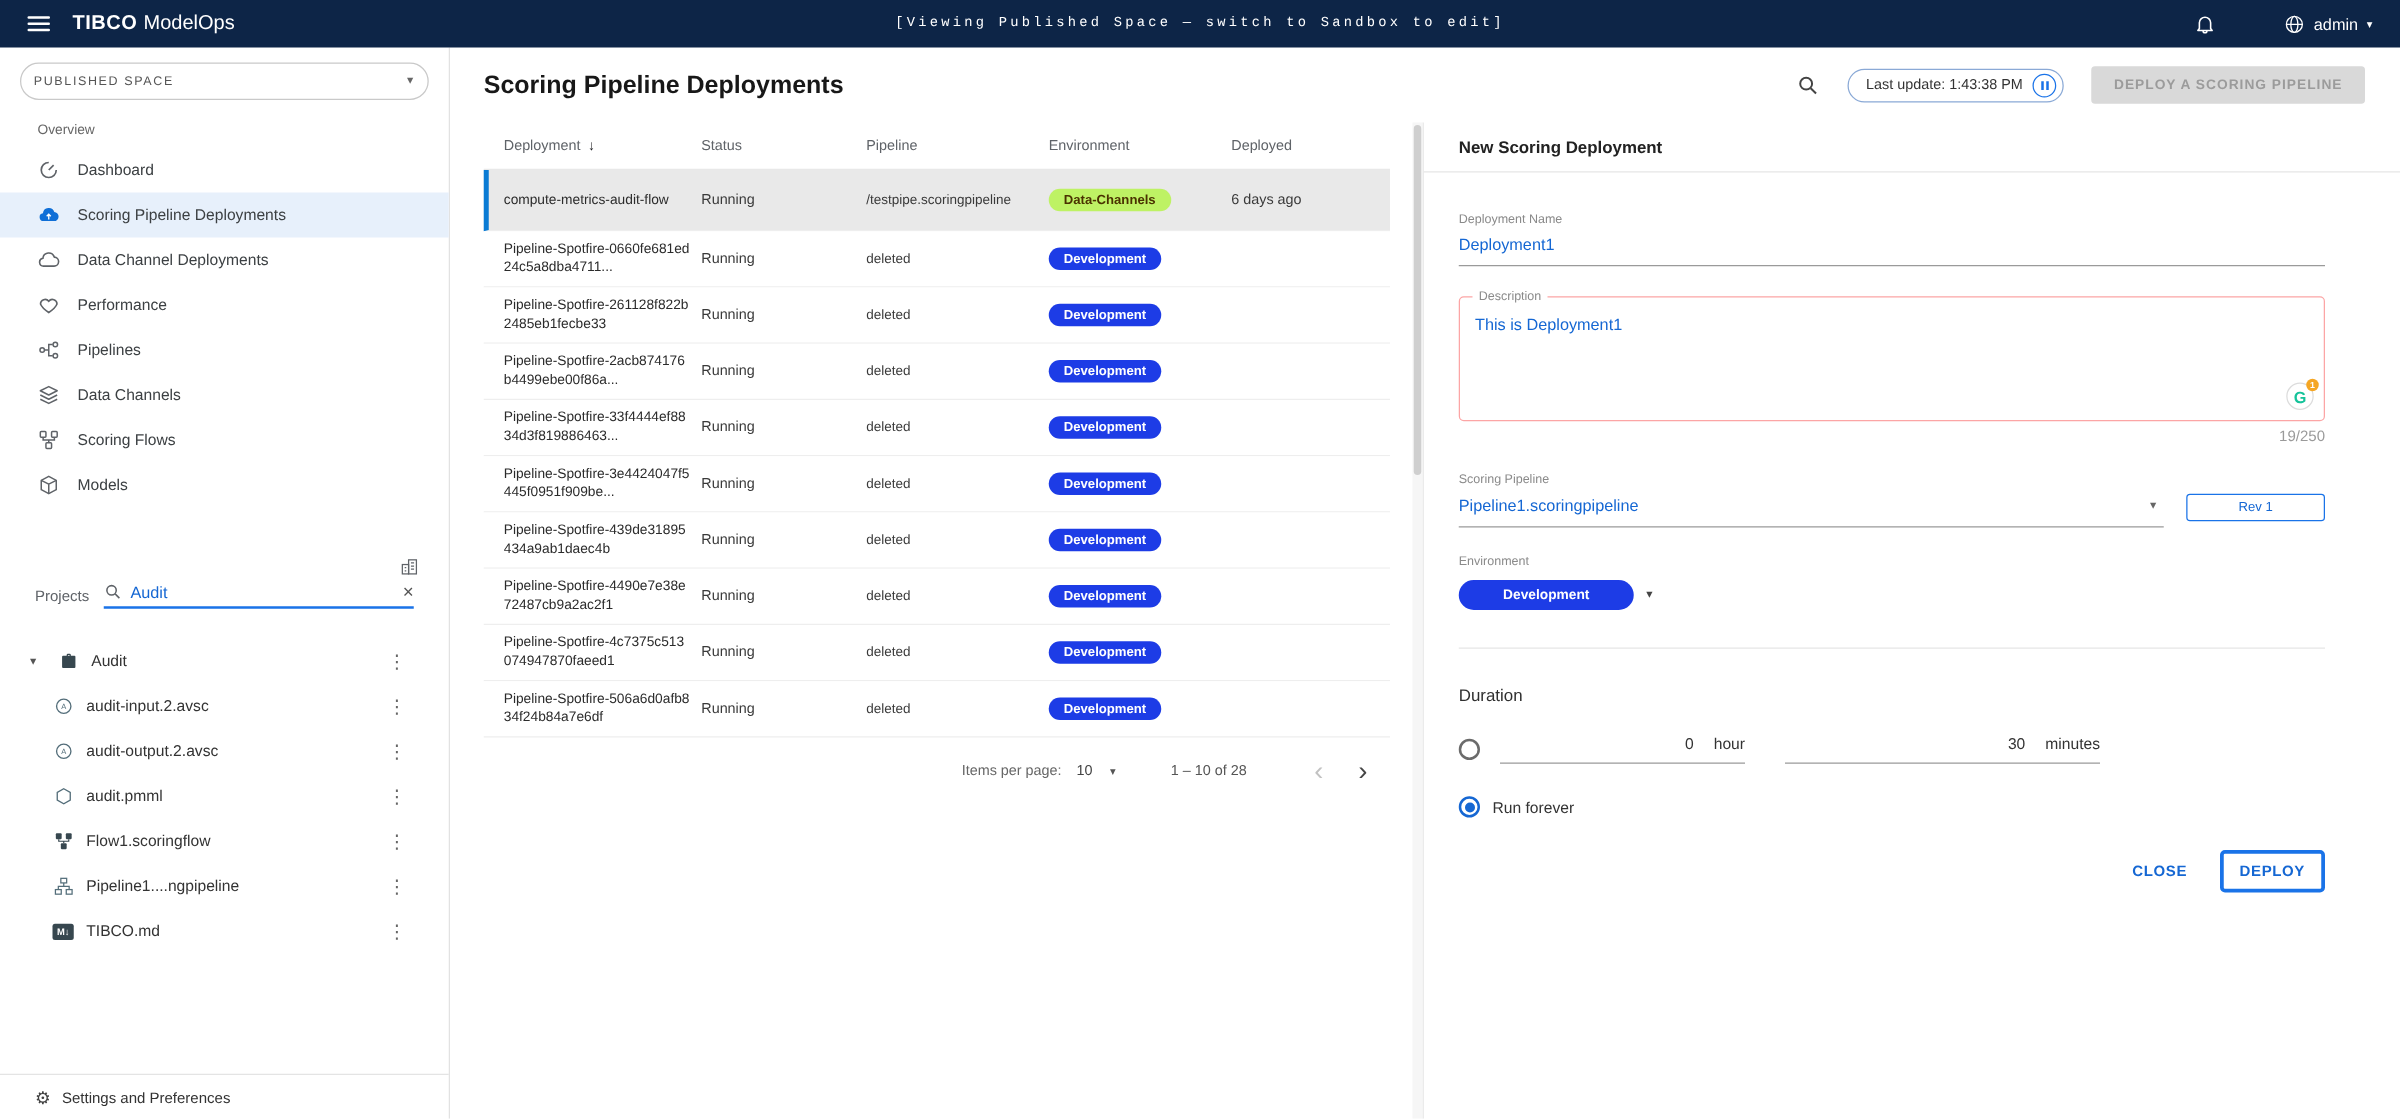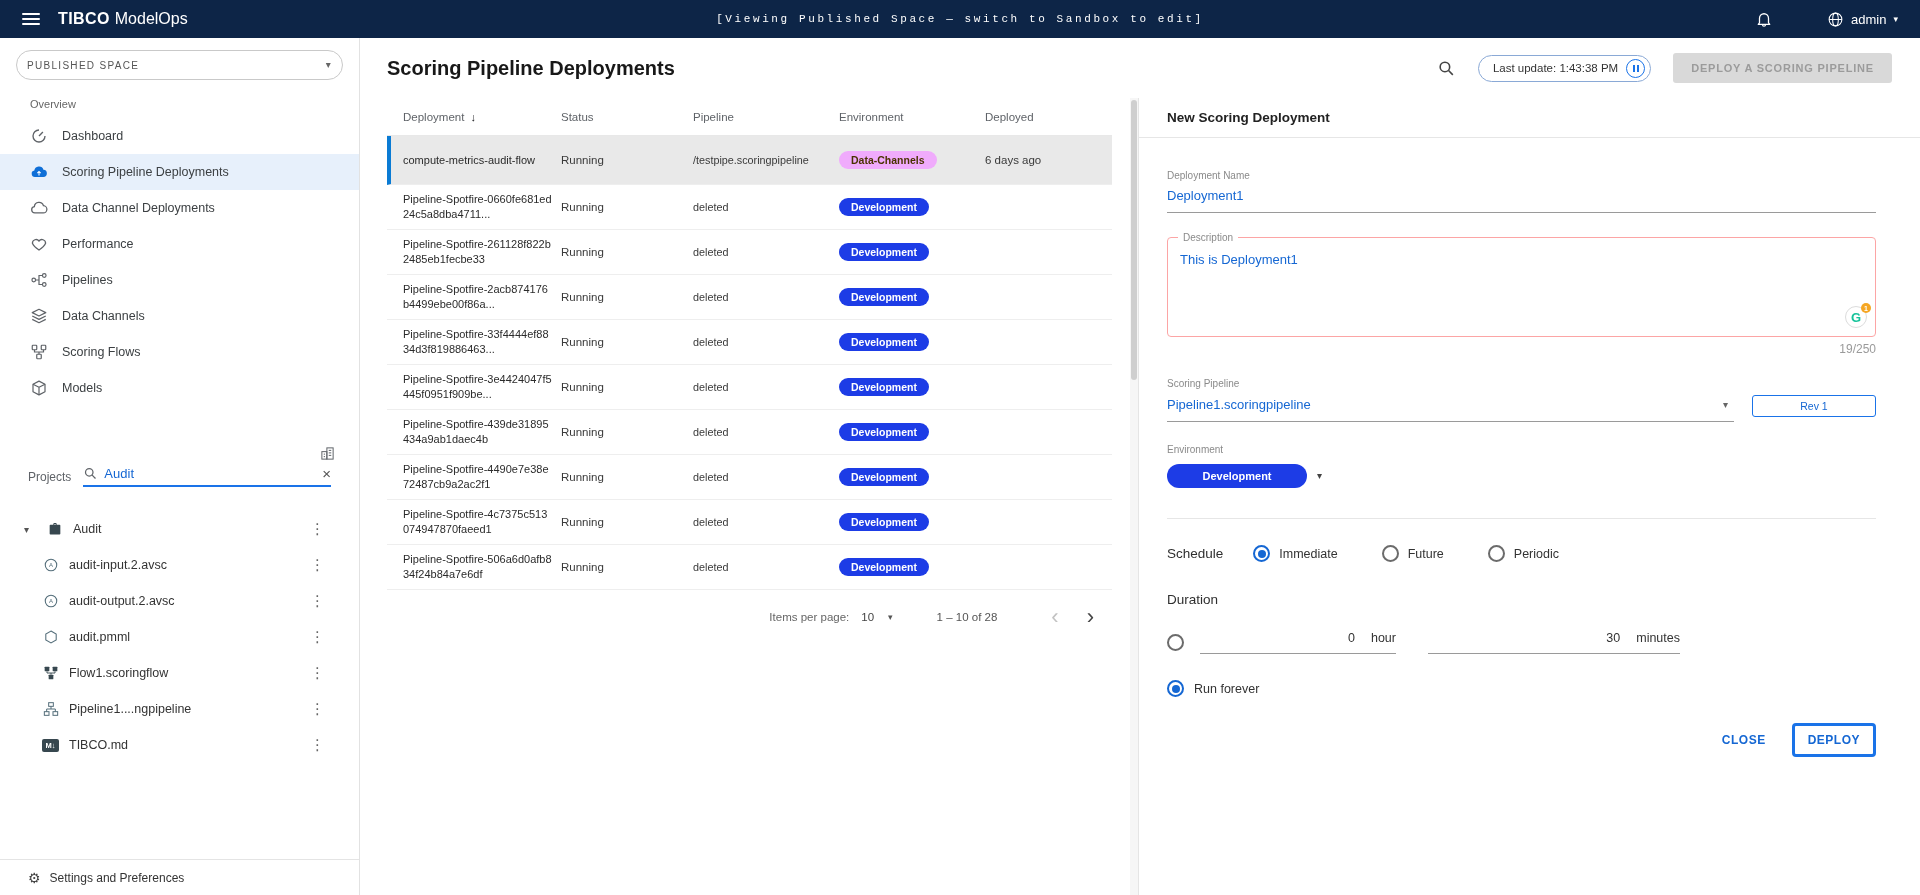--- a/index.html
+++ b/index.html
@@ -65,48 +65,48 @@
   
   .table{margin:0 26px 0 27px}
   .thead,.trow{display:grid;grid-template-columns:158px 132px 146px 146px 1fr;padding-left:16px;align-items:center}
   .thead{height:38px;font-size:11.5px;color:#5f6368;border-bottom:1px solid #e8e8e8}
   .sort-arrow{font-size:11px;color:#202124;margin-left:6px}
   .trow{min-height:45px;font-size:11.5px;color:#3a3a3a;border-bottom:1px solid #eee;cursor:pointer;background:#fff}
   .trow.selected{background:#e9e9e9;border-left:4px solid #0a7bd4;padding-left:12px;min-height:49px}
   .td.name{font-size:11px;color:#2b2b2b;padding-right:8px;word-break:break-all;display:-webkit-box;-webkit-line-clamp:2;-webkit-box-orient:vertical;overflow:hidden;line-height:1.35}
   .td.pipe{font-size:10.8px;white-space:nowrap}
   .badge{display:inline-block;padding:3px 12px;border-radius:11px;font-size:10.5px;font-weight:700;color:#fff;background:#1d3ce6;white-space:nowrap}
-  .badge.orange{background:#f0abfc;color:#4a3200}
+  .badge.orange{background:#bef264;color:#4a3200}
 
   .pagination{display:flex;align-items:center;justify-content:flex-end;margin:16px 30px 0 0;font-size:11.5px;color:#666}
   .pp-label{margin-right:12px}
   .pp-select{display:flex;align-items:center;gap:14px;margin-right:44px;cursor:pointer;color:#444}
   .range{margin-right:40px;color:#555}
   .chev{font-size:22px;line-height:1;padding:0 14px;cursor:pointer;color:#454545;user-select:none}
   .chev.disabled{color:#c2c2c2;cursor:default}
 
   .vscroll{position:absolute;top:0;right:0;bottom:0;width:8px;background:#f6f6f6}
   .vscroll .thumb{position:absolute;top:2px;left:1px;width:6px;height:280px;background:#cfcfcf;border-radius:3px;cursor:grab}
 
   
   .panel-header{height:40px;display:flex;align-items:center;padding-left:28px;border-bottom:1px solid #e6e6e6}
   .panel-title{font-size:13.5px;font-weight:700;color:#222}
-  .panel-body{padding:32px 44px 0 28px}
+  .panel-body{padding:32px 60px 0 28px}
   .field-label{font-size:10px;color:#8a8a8a;display:block}
   .input-line{border-bottom:1px solid #9a9a9a;padding:7px 0 9px;font-size:13px;color:#1567d3}
   .desc-box{position:relative;border:1px solid #fca5a5;border-radius:4px;margin-top:24px;height:100px;padding:14px 12px}
   .desc-label{position:absolute;top:-6px;left:10px;background:#fff;padding:0 5px;font-size:10px;color:#8a8a8a}
   .desc-text{font-size:13px;color:#1567d3}
   .grammarly{position:absolute;right:8px;bottom:8px;width:22px;height:22px;border-radius:50%;background:#fff;border:1px solid #dcdcdc;color:#15c39a;font-weight:700;display:flex;align-items:center;justify-content:center;font-size:13px;cursor:pointer}
   .grammarly i{position:absolute;top:-4px;right:-5px;background:#f5a623;color:#fff;font-size:7px;font-style:normal;width:10px;height:10px;border-radius:50%;display:flex;align-items:center;justify-content:center}
   .char-count{text-align:right;font-size:12px;color:#9a9a9a;margin-top:5px}
   .field{margin-top:22px}
   .select-row{display:flex;align-items:flex-end;gap:18px;margin-top:2px}
   .select-line{flex:1;display:flex;align-items:center;justify-content:space-between;border-bottom:1px solid #9a9a9a;padding:6px 6px 9px 0;font-size:13px;color:#1567d3;cursor:pointer}
-  .rev-btn{width:124px;height:22px;border:1px solid #1a73e8;border-radius:3px;background:#fff;color:#1567d3;font-size:10.5px;font-family:inherit;cursor:pointer;margin-bottom:5px}
+  .rev-btn{width:111px;height:22px;border:1px solid #1a73e8;border-radius:3px;background:#fff;color:#1567d3;font-size:10.5px;font-family:inherit;cursor:pointer;margin-bottom:5px}
   .env-row{display:flex;align-items:center;gap:10px;margin-top:9px}
   .env-pill{display:inline-flex;align-items:center;justify-content:center;min-width:140px;height:24px;border-radius:12px;background:#1d3ce6;color:#fff;font-size:11px;font-weight:700;cursor:pointer}
   .panel-divider{border:none;border-top:1px solid #e6e6e6;margin-top:30px}
   .schedule-row{display:flex;align-items:center;margin-top:26px}
   .schedule-label{font-size:13.5px;color:#2f2f2f;margin-right:30px}
   .radio-option{display:flex;align-items:center;gap:9px;margin-right:44px;cursor:pointer;font-size:12.5px;color:#333}
   .radio{width:17px;height:17px;border:2px solid #6b6b6b;border-radius:50%;position:relative;flex:none;background:#fff;cursor:pointer}
   .radio.checked{border-color:#1567d3}
   .radio.checked::after{content:"";position:absolute;inset:2.5px;border-radius:50%;background:#1567d3}
   .duration-label{margin-top:30px;font-size:13.5px;color:#2f2f2f}
@@ -494,35 +494,20 @@
           <div class="field">
             <label class="field-label">Environment</label>
             <div class="env-row">
               <span class="env-pill">Development</span>
               <span class="caret" style="color:#444">▾</span>
             </div>
           </div>
 
           <hr class="panel-divider">
 
-          <div class="schedule-row">
-            <span class="schedule-label">Schedule</span>
-            <span class="radio-option">
-              <span class="radio checked"></span>
-              <span>Immediate</span>
-            </span>
-            <span class="radio-option">
-              <span class="radio"></span>
-              <span>Future</span>
-            </span>
-            <span class="radio-option">
-              <span class="radio"></span>
-              <span>Periodic</span>
-            </span>
-          </div>
 
           <div class="duration-label">Duration</div>
 
           <div class="duration-row">
             <span class="radio"></span>
             <div class="dur-field">
               <span>0</span>
               <span>hour</span>
             </div>
             <div class="dur-field minutes">

